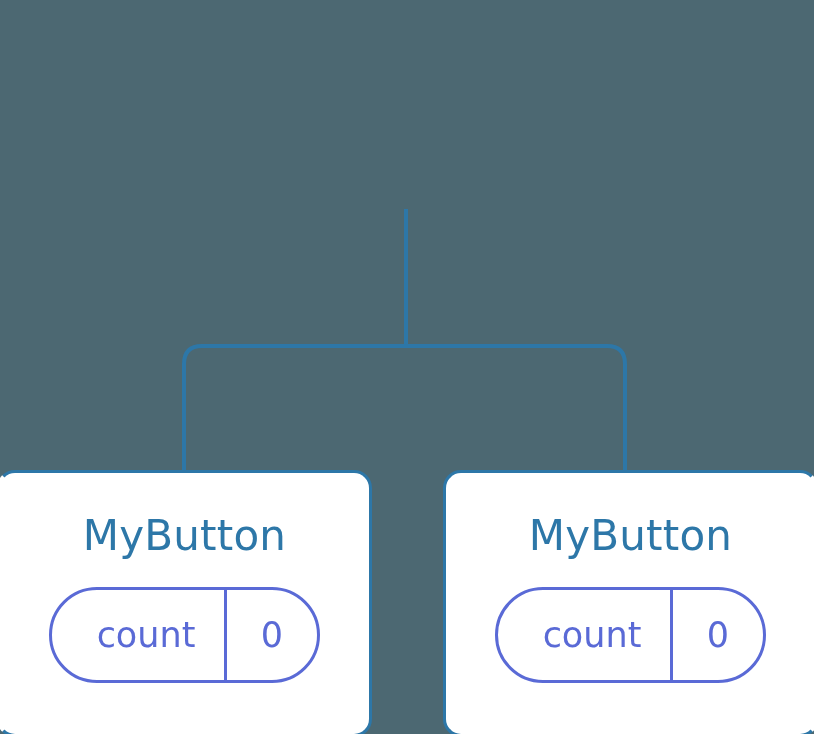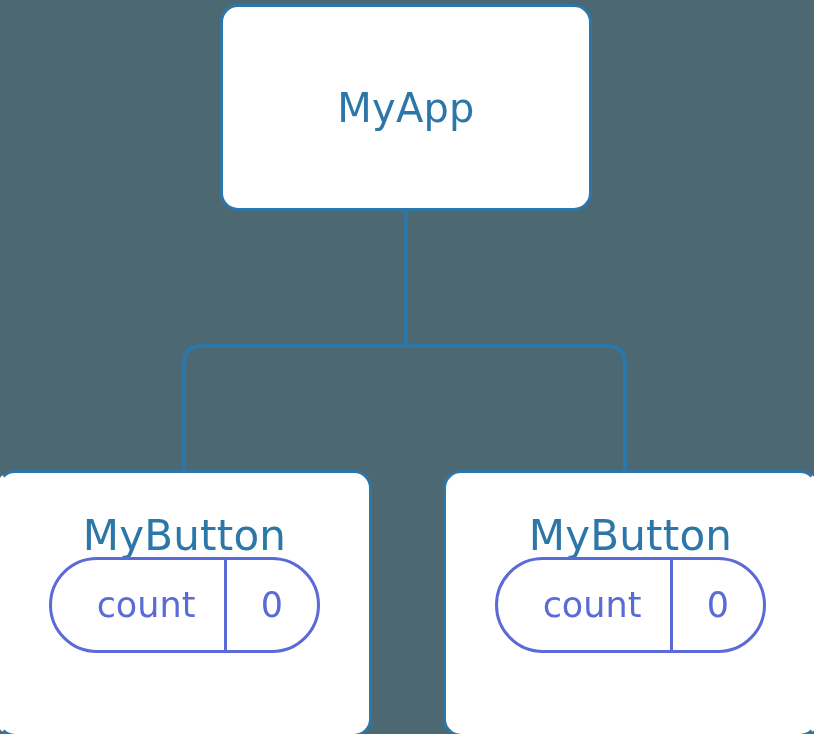--- a/index.html
+++ b/index.html
@@ -76,20 +76,21 @@
     letter-spacing: 0.2px;
     white-space: nowrap;
     user-select: none;
   }
   .node-root .node-title {
     font-size: 40px;
   }
 
   
   .state-pill {
+    margin-top: 30px;
     height: 96px;
     border: 3px solid #5a6ad6;
     border-radius: 50px;
     box-sizing: border-box;
     display: flex;
     flex-direction: row;
     align-items: stretch;
     background: #ffffff;
     overflow: hidden;
   }
@@ -129,23 +130,20 @@
 
   <svg id="connectors" viewBox="0 0 814 734" xmlns="http://www.w3.org/2000/svg">
 
     <path d="M 406 209 L 406 346" fill="none" stroke="#2d77a8" stroke-width="4" stroke-linecap="butt"></path>
 
     <path d="M 406 346 L 202 346 Q 184 346 184 364 L 184 472" fill="none" stroke="#2d77a8" stroke-width="4" stroke-linecap="butt" stroke-linejoin="round"></path>
 
     <path d="M 406 346 L 607 346 Q 625 346 625 364 L 625 472" fill="none" stroke="#2d77a8" stroke-width="4" stroke-linecap="butt" stroke-linejoin="round"></path>
   </svg>
 
-  <div class="node node-root">
-    <div class="node-title">MyApp</div>
-  </div>
 
   <div class="node node-child-left">
     <div class="node-title">MyButton</div>
     <div class="state-pill">
       <div class="pill-key">count</div>
       <div class="pill-divider"></div>
       <div class="pill-value">0</div>
     </div>
   </div>
 

